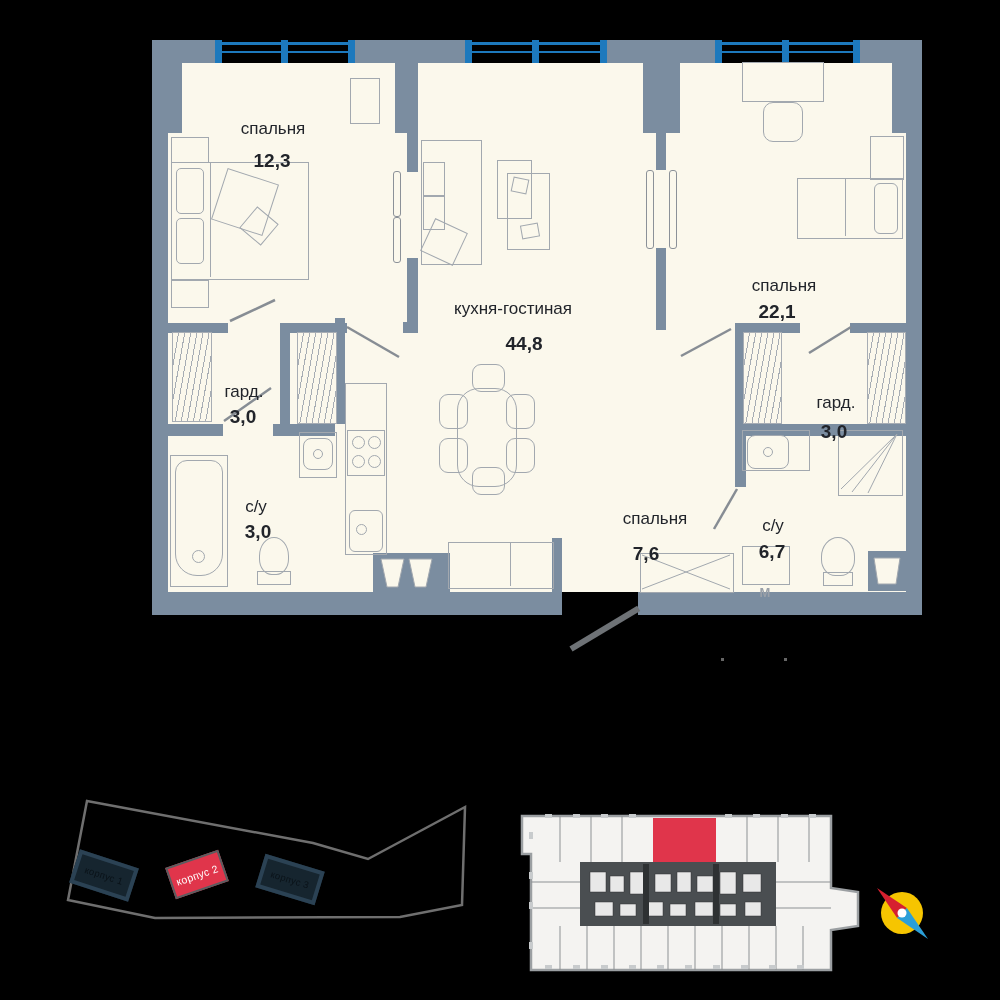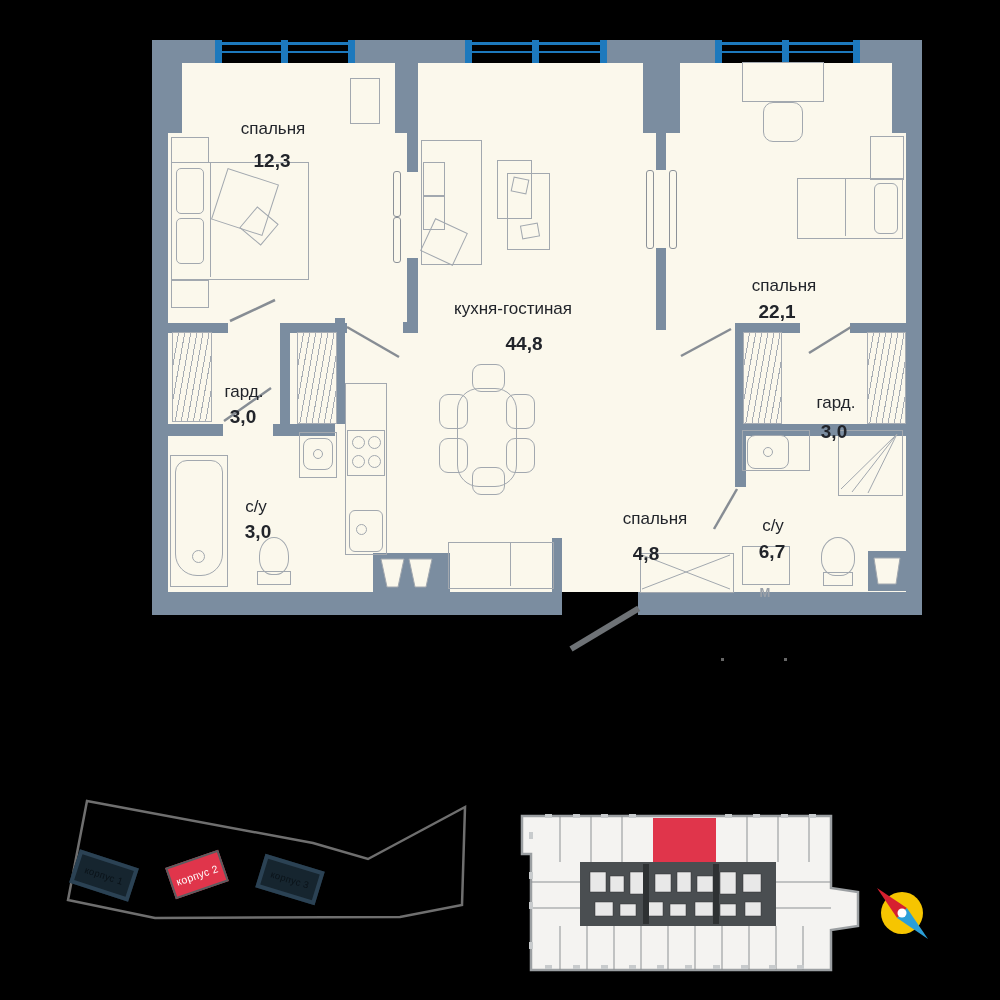--- a/index.html
+++ b/index.html
@@ -192,21 +192,21 @@
   <div class="lbl rarea" style="left:272px;top:133px">12,3</div>
   <div class="lbl rname" style="left:513px;top:281px">кухня-гостиная</div>
   <div class="lbl rarea" style="left:524px;top:316px">44,8</div>
   <div class="lbl rname" style="left:784px;top:258px">спальня</div>
   <div class="lbl rarea" style="left:777px;top:284px">22,1</div>
   <div class="lbl rname" style="left:244px;top:364px">гард.</div>
   <div class="lbl rarea" style="left:243px;top:389px">3,0</div>
   <div class="lbl rname" style="left:256px;top:479px">с/у</div>
   <div class="lbl rarea" style="left:258px;top:504px">3,0</div>
   <div class="lbl rname" style="left:655px;top:491px">спальня</div>
-  <div class="lbl rarea" style="left:646px;top:526px">4,8</div>
+  <div class="lbl rarea" style="left:646px;top:526px">7,6</div>
   <div class="lbl rname" style="left:773px;top:498px">с/у</div>
   <div class="lbl rarea" style="left:772px;top:524px">6,7</div>
   <div class="lbl rname" style="left:836px;top:375px">гард.</div>
   <div class="lbl rarea" style="left:834px;top:404px">3,0</div>
 
   <svg style="left:55px;top:790px" width="420" height="140" viewBox="0 0 420 140">
     <polygon points="32,11 258,53 313,69 410,17 407,115 345,127 100,128 13,110" fill="none" stroke="#6f6f6f" stroke-width="2.5"></polygon>
   </svg>
   <div class="bld dark" style="left:73px;top:858px;width:62px;height:35px;transform:rotate(18deg)">
     <span>корпус 1</span>

